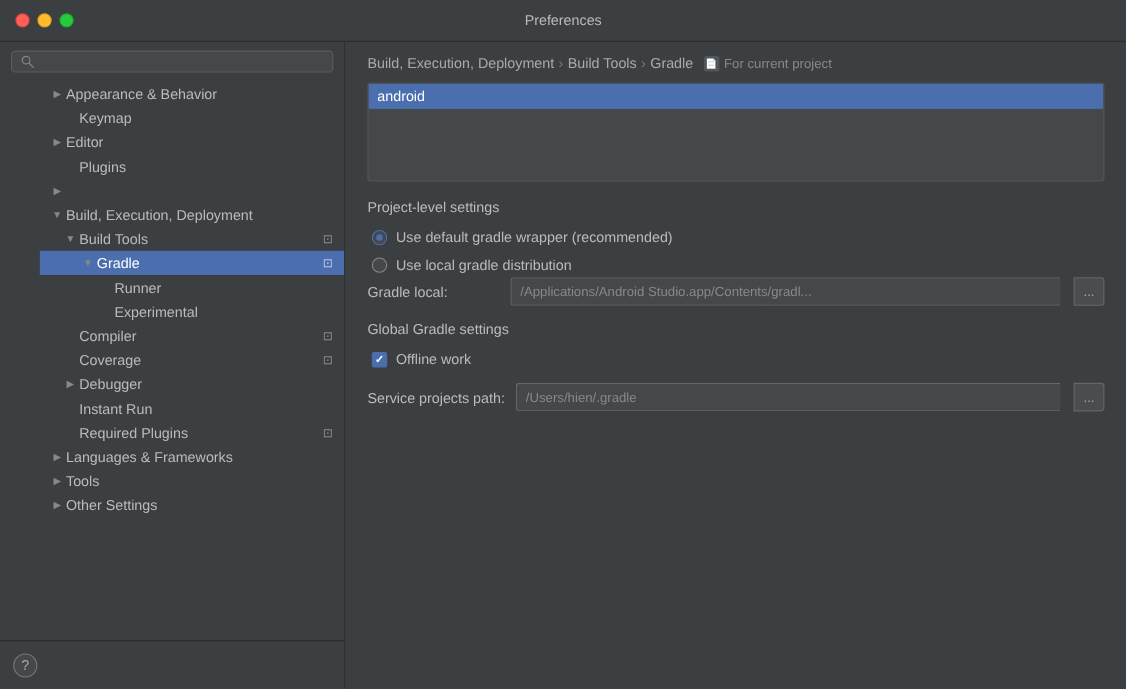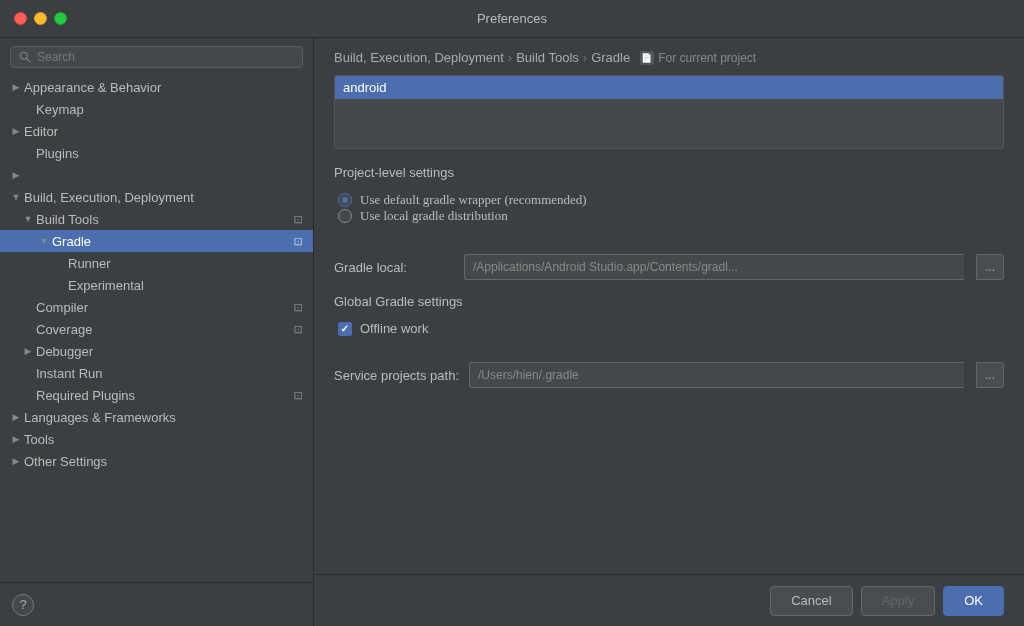--- a/index.html
+++ b/index.html
@@ -88,20 +88,21 @@
       color: #bbbbbb;
       font-size: 12px;
       width: 100%;
     }
     .search-input-field::placeholder { color: #777; }
 
     .sidebar-scroll {
       flex: 1;
       overflow-y: auto;
       padding-bottom: 8px;
+      margin-left: 36px;
     }
     .sidebar-scroll::-webkit-scrollbar { width: 6px; }
     .sidebar-scroll::-webkit-scrollbar-track { background: transparent; }
     .sidebar-scroll::-webkit-scrollbar-thumb { background: #555; border-radius: 3px; }
 
     .tree-item {
       display: flex;
       align-items: center;
       padding: 3px 0;
       cursor: pointer;
@@ -220,21 +221,21 @@
       color: #bbbbbb;
       margin-bottom: 8px;
       margin-top: 4px;
     }
 
     .linked-projects-box {
       border: 1px solid #555;
       border-radius: 3px;
       background: #45484a;
       margin-bottom: 16px;
-      height: 74px;
+      height: 90px;
       overflow: hidden;
     }
     .linked-project-item {
       padding: 4px 8px;
       font-size: 13px;
       cursor: pointer;
     }
     .linked-project-item.selected {
       background: #4b6eaf;
       color: #ffffff;
@@ -242,23 +243,23 @@
 
     .project-level-title {
       font-size: 13px;
       color: #bbbbbb;
       margin-bottom: 12px;
     }
 
     .radio-group {
       display: flex;
       flex-direction: column;
-      margin-bottom: 30px;
+      gap: 10px;
+      margin-bottom: 4px;
       padding-left: 4px;
-      font-family: Liberation Serif, serif;
     }
     .radio-row {
       display: flex;
       align-items: center;
       gap: 8px;
       cursor: pointer;
     }
     .radio-circle {
       width: 14px;
       height: 14px;
@@ -330,21 +331,21 @@
     .global-settings-title {
       font-size: 13px;
       color: #bbbbbb;
       margin-bottom: 12px;
     }
 
     .checkbox-row {
       display: flex;
       align-items: center;
       gap: 8px;
-      margin-bottom: 26px;
+      margin-bottom: 14px;
       padding-left: 4px;
       cursor: pointer;
     }
     .checkbox-box {
       width: 14px;
       height: 14px;
       border: 1.5px solid #888;
       border-radius: 2px;
       background: #45484a;
       display: flex;
@@ -413,21 +414,20 @@
 </div>
 
 <div class="main-layout">
 
   <div class="sidebar">
     <div class="search-box">
       <svg class="search-icon-svg" viewBox="0 0 14 14" fill="none">
         <circle cx="5.5" cy="5.5" r="4" stroke="#aaa" stroke-width="1.3"></circle>
         <line x1="8.8" y1="8.8" x2="13" y2="13" stroke="#aaa" stroke-width="1.3" stroke-linecap="round"></line>
       </svg>
-      <input class="search-input-field" type="text" placeholder="Search" style="">
     </div>
 
     <div class="sidebar-scroll">
 
       <div class="tree-item indent-0">
         <span class="tree-arrow collapsed"></span>
         <span class="tree-label">Appearance &amp; Behavior</span>
       </div>
       <div class="tree-item indent-1">
         <span class="tree-arrow empty"></span>
@@ -565,20 +565,15 @@
         <span class="form-label">Service projects path:</span>
         <div class="form-input-wrap">
           <input class="form-input" type="text" value="/Users/hien/.gradle" style="">
           <div class="form-input-btn">
             <span>...</span>
           </div>
         </div>
       </div>
     </div>
 
-    <div class="button-bar">
-      <button class="btn">Cancel</button>
-      <button class="btn btn-disabled">Apply</button>
-      <button class="btn btn-primary">OK</button>
-    </div>
   </div>
 
 </div>
 
 </body></html>

